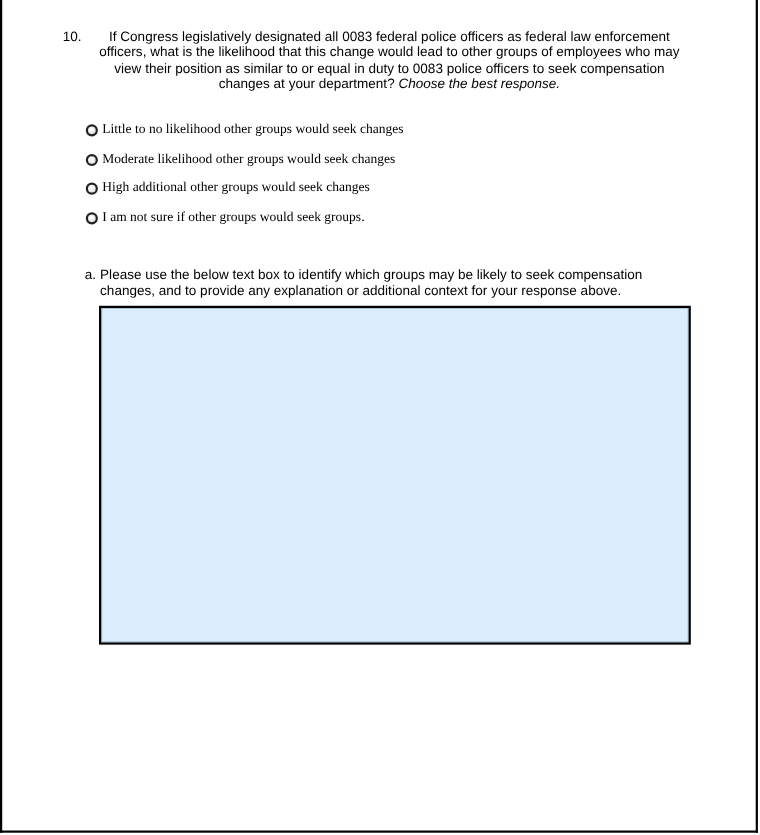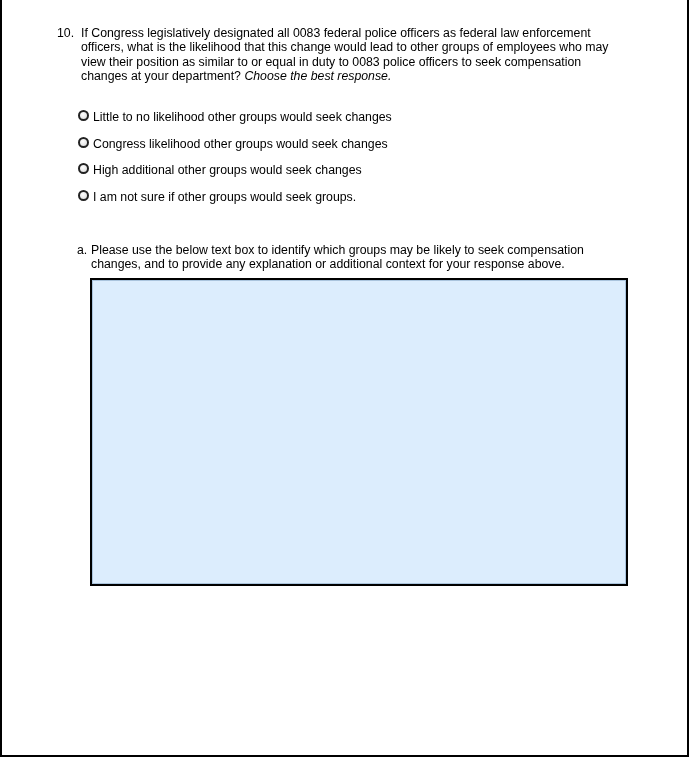--- a/index.html
+++ b/index.html
@@ -1,25 +1,25 @@
 <!DOCTYPE html>
 <html><head>
 <meta charset="utf-8">
 <style>
   html, body { margin:0; padding:0; background:#fff; }
   body { width:691px; height:759px; position:relative; overflow:hidden;
          font-family:"Liberation Sans", sans-serif; color:#000; }
   .page { position:absolute; left:0; top:-2px; width:689px; height:759px;
           border-left:2px solid #000; border-right:2px solid #000; border-bottom:2px solid #000;
           box-sizing:border-box; }
-  .q { position:absolute; left:57px; top:26px; width:570px; font-size:12.3px; line-height:14.4px; }
+  .q { position:absolute; left:57px; top:26px; width:570px; font-size:12.3px; line-height:14.4px;text-align:center; }
   .q .num { position:absolute; left:0; top:0; }
   .q .text { margin-left:24px; display:block; }
   .q em { font-style:italic; }
-  .opt { position:absolute; left:78px; font-size:12.3px; line-height:14px; display:flex; align-items:flex-start; }
+  .opt { position:absolute; left:78px; font-size:12.3px; line-height:14px; display:flex; align-items:flex-end;font-family:Liberation Serif, serif; }
   .radio { width:11px; height:11px; border:2px solid #222; border-radius:50%;
            background:radial-gradient(circle at 40% 35%, #fff 0%, #e4e4e4 70%, #bbb 100%);
            box-sizing:border-box; margin-right:4px; flex:none; }
   .sub { position:absolute; left:77px; top:243px; width:540px; font-size:12.3px; line-height:14.4px; }
   .sub .text { margin-left:14px; display:block; }
   .sub .lbl { position:absolute; left:0; top:0; }
   .textbox { position:absolute; left:90px; top:278px; width:538px; height:308px;
              background:#dcedfd; border:2px solid #000; box-sizing:border-box;
              box-shadow: inset 0 0 0 1px #aac4dd; outline:none; resize:none; }
 </style>
@@ -32,21 +32,21 @@
   <span class="num">10.</span>
   <span class="text"><span>If Congress legislatively designated all 0083 federal police officers as federal law enforcement officers, what is the likelihood that this change would lead to other groups of employees who may view their position as similar to or equal in duty to 0083 police officers to seek compensation changes at your department?</span> <em>Choose the best response.</em></span>
 </div>
 
 <label class="opt" style="top:110px">
   <span class="radio"></span>
   <span>Little to no likelihood other groups would seek changes</span>
 </label>
 <label class="opt" style="top:137px">
   <span class="radio"></span>
-  <span>Congress likelihood other groups would seek changes</span>
+  <span>Moderate likelihood other groups would seek changes</span>
 </label>
 <label class="opt" style="top:163px">
   <span class="radio"></span>
   <span>High additional other groups would seek changes</span>
 </label>
 <label class="opt" style="top:190px">
   <span class="radio"></span>
   <span>I am not sure if other groups would seek groups.</span>
 </label>
 

